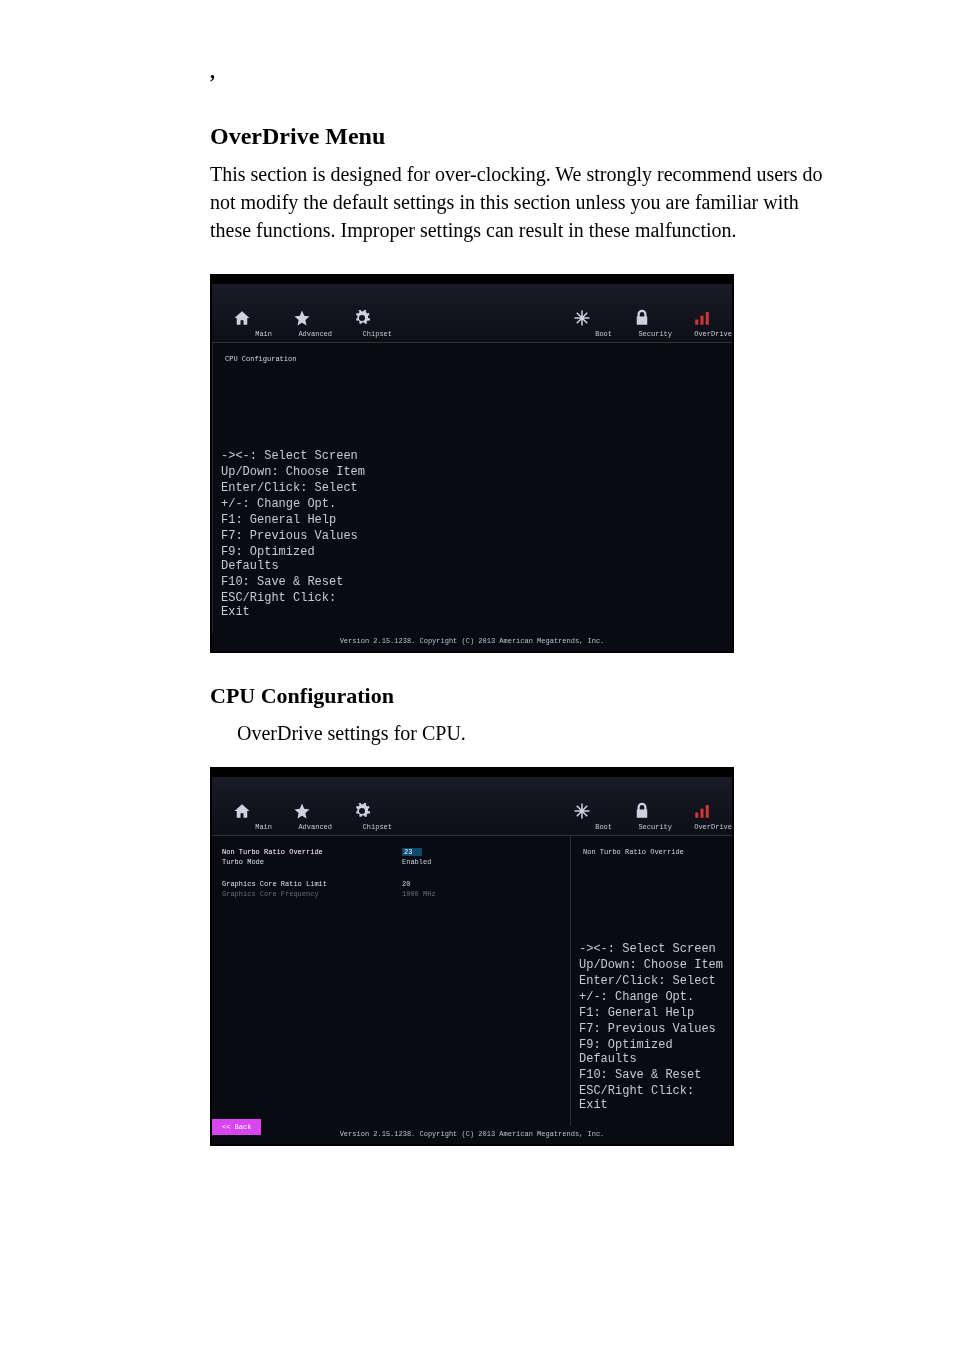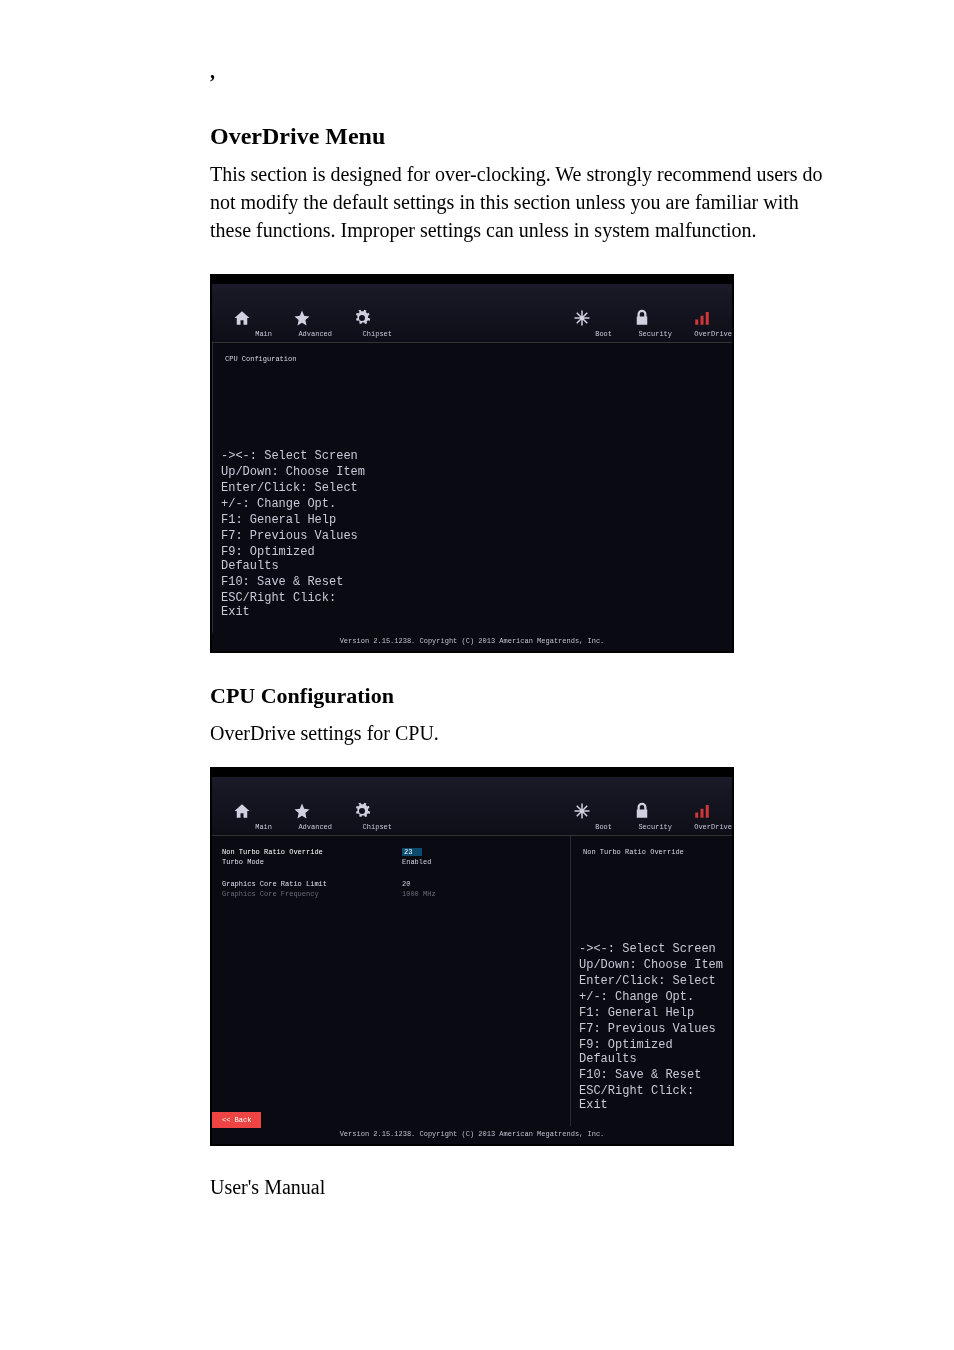--- a/index.html
+++ b/index.html
@@ -31,20 +31,21 @@
   }
   .subsection-title {
     font-size: 22px;
     font-weight: bold;
     margin: 30px 0 10px 0;
   }
   .subsection-body {
     font-size: 20px;
     margin-bottom: 20px;
     line-height: 1.4;
+    margin-left: 27px;
   }
   .footer-line {
     font-size: 20px;
     margin-top: 8px;
   }
   .bios-frame {
     width: 520px;
     background: #0a0a12;
     border-top: 10px solid #000;
     border-left: 2px solid #000;
@@ -114,22 +115,22 @@
   .bios-footer {
     text-align: center;
     padding: 4px 0 6px 0;
     color: #c0c0d0;
     font-size: 7px;
     position: relative;
   }
   .back-btn {
     position: absolute;
     left: 0;
-    bottom: 16px;
-    background: #ef4444;
+    bottom: 9px;
+    background: #d946ef;
     color: #fff;
     padding: 4px 10px;
     font-size: 7px;
   }
   .setting-row {
     display: flex;
     margin-bottom: 2px;
   }
   .setting-label {
     width: 180px;
@@ -158,21 +159,21 @@
     padding-left: 4px;
   }
 </style>
 </head>
 <body>
 
 <div class="page">
   <div class="comma">,</div>
 
   <div class="section-title">OverDrive Menu</div>
-  <div class="section-body">This section is designed for over-clocking. We strongly recommend users do not modify the default settings in this section unless you are familiar with these functions. Improper settings can unless in system malfunction.</div>
+  <div class="section-body">This section is designed for over-clocking. We strongly recommend users do not modify the default settings in this section unless you are familiar with these functions. Improper settings can result in these malfunction.</div>
 
   <div class="bios-frame">
     <div class="bios-tabs">
       <div class="tab">
         <svg width="18" height="18" viewBox="0 0 24 24">
             <path fill="#d0d0e0" d="M12 3l10 9h-3v9h-5v-6h-4v6H5v-9H2z"></path>
           </svg>
         <div class="tab-label">Main</div>
       </div>
       <div class="tab">
@@ -307,14 +308,13 @@
           <div>ESC/Right Click: Exit</div>
         </div>
       </div>
     </div>
     <div class="bios-footer">
       <span class="back-btn">&lt;&lt; Back</span>
       <span>Version 2.15.1238. Copyright (C) 2013 American Megatrends, Inc.</span>
     </div>
   </div>
 
-  <div class="footer-line">User's Manual</div>
 </div>
 
 </body></html>

